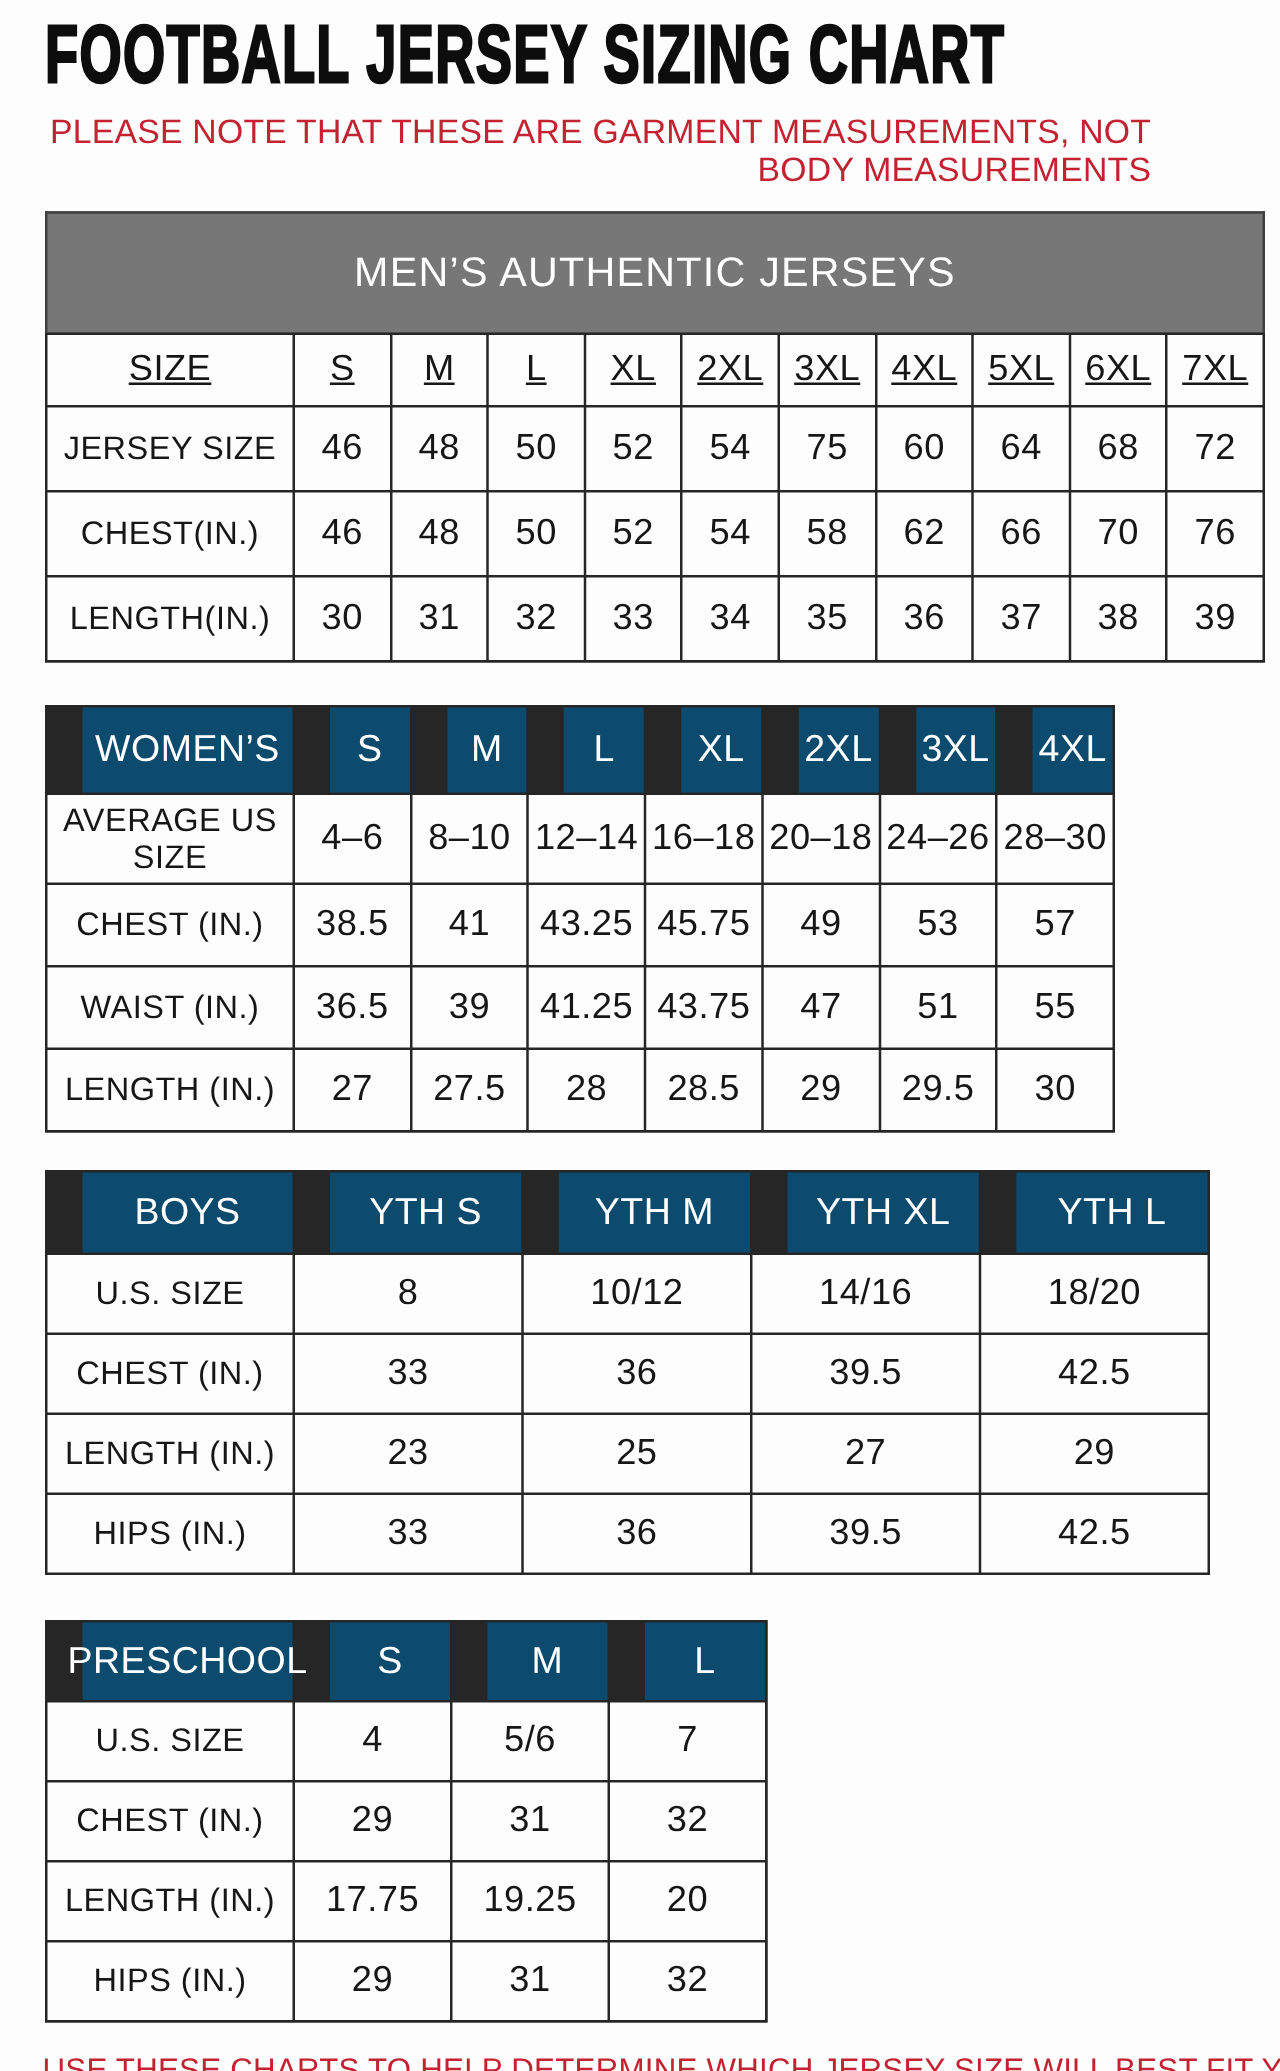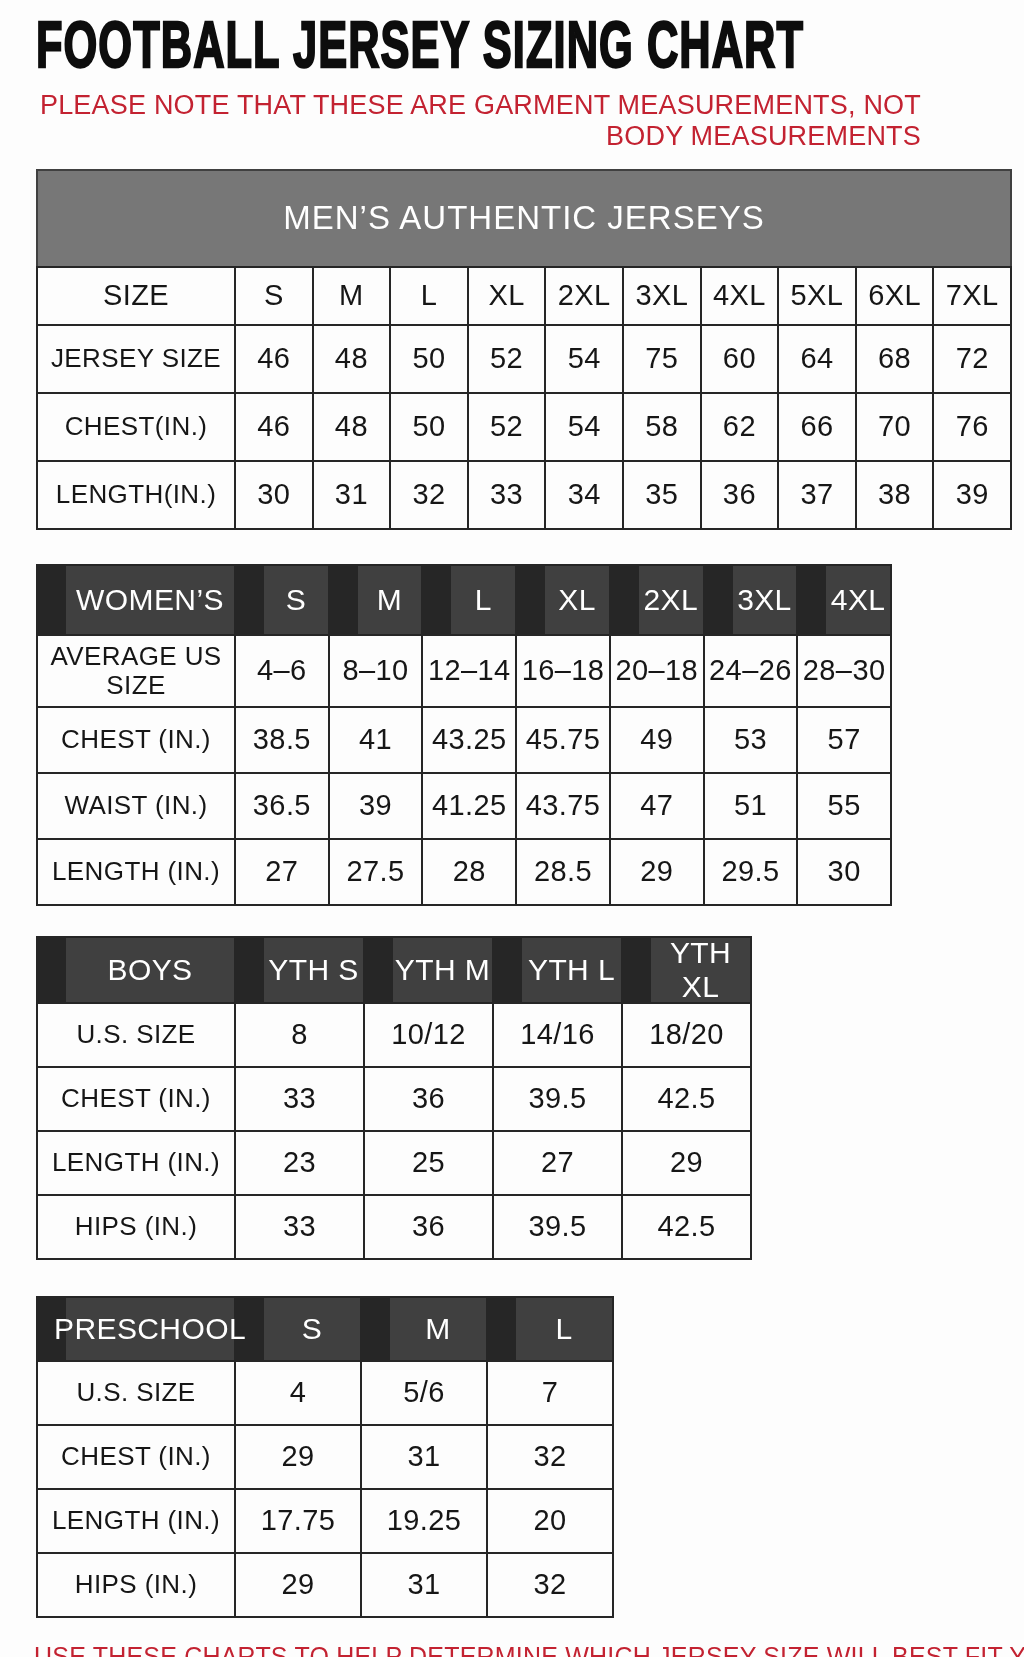--- a/index.html
+++ b/index.html
@@ -50,31 +50,31 @@
   
   .tbl {
     display: grid;
     gap: 2px;
     background: #262626;
     border: 2px solid #262626;
     margin-left: 36px;
   }
   .tbl-mens      { width: 976px; grid-template-columns: 196px repeat(10, 1fr); grid-template-rows: 56px repeat(3, 66px); }
   .tbl-womens    { width: 856px; grid-template-columns: 196px repeat(7, 1fr);  grid-template-rows: 68px 70px repeat(3, 64px); margin-top: 34px; }
-  .tbl-boys      { width: 716px; grid-template-columns: 196px repeat(4, 1fr);  grid-template-rows: 64px repeat(4, 62px); margin-top: 30px; }
+  .tbl-boys      { width: 932px; grid-template-columns: 196px repeat(4, 1fr);  grid-template-rows: 64px repeat(4, 62px); margin-top: 30px; }
   .tbl-preschool { width: 578px; grid-template-columns: 196px repeat(3, 1fr);  grid-template-rows: 62px repeat(4, 62px); margin-top: 36px; }
 
   .cell {
     background: #fdfdfd;
     display: flex; align-items: center; justify-content: center;
     text-align: center;
     letter-spacing: 0.4px;
   }
-  .hdr-gray  { background: #404040; color: #ffffff; font-size: 30px; margin-left: 28px; }
-  .hdr-plain { font-size: 29px; }
+  .hdr-gray  { background: #0c4a6e; color: #ffffff; font-size: 30px; margin-left: 28px; }
+  .hdr-plain { font-size: 29px; text-decoration: underline; }
   .row-label { font-size: 26px; line-height: 1.12; padding: 0 4px; }
   .val       { font-size: 29px; }
 
   
   .footer {
     margin: 24px 0 0 34px;
     font-size: 25px;
     color: #c32231;
     letter-spacing: 0.2px;
     white-space: nowrap;
@@ -178,22 +178,22 @@
     <div class="cell val">28.5</div>
     <div class="cell val">29</div>
     <div class="cell val">29.5</div>
     <div class="cell val">30</div>
   </div>
 
 <div class="tbl tbl-boys">
     <div class="cell hdr-gray">BOYS</div>
     <div class="cell hdr-gray">YTH S</div>
     <div class="cell hdr-gray">YTH M</div>
+    <div class="cell hdr-gray">YTH XL</div>
     <div class="cell hdr-gray">YTH L</div>
-    <div class="cell hdr-gray">YTH XL</div>
     <div class="cell row-label">U.S. SIZE</div>
     <div class="cell val">8</div>
     <div class="cell val">10/12</div>
     <div class="cell val">14/16</div>
     <div class="cell val">18/20</div>
     <div class="cell row-label">CHEST (IN.)</div>
     <div class="cell val">33</div>
     <div class="cell val">36</div>
     <div class="cell val">39.5</div>
     <div class="cell val">42.5</div>

